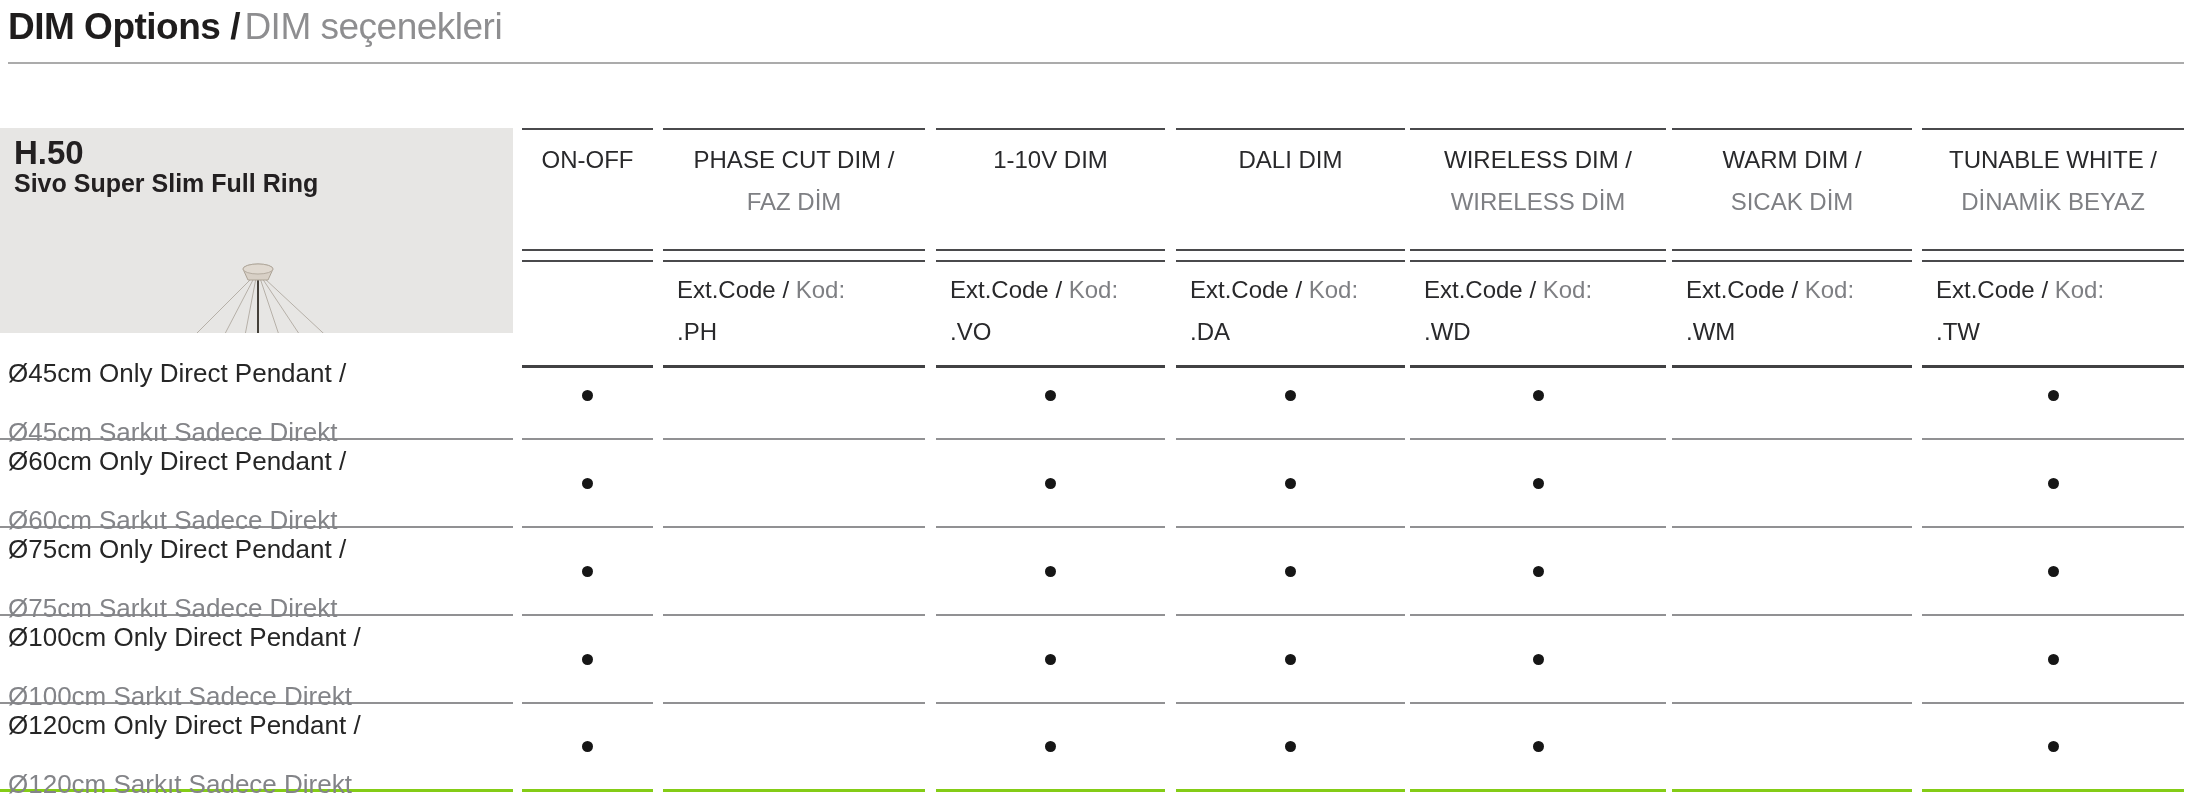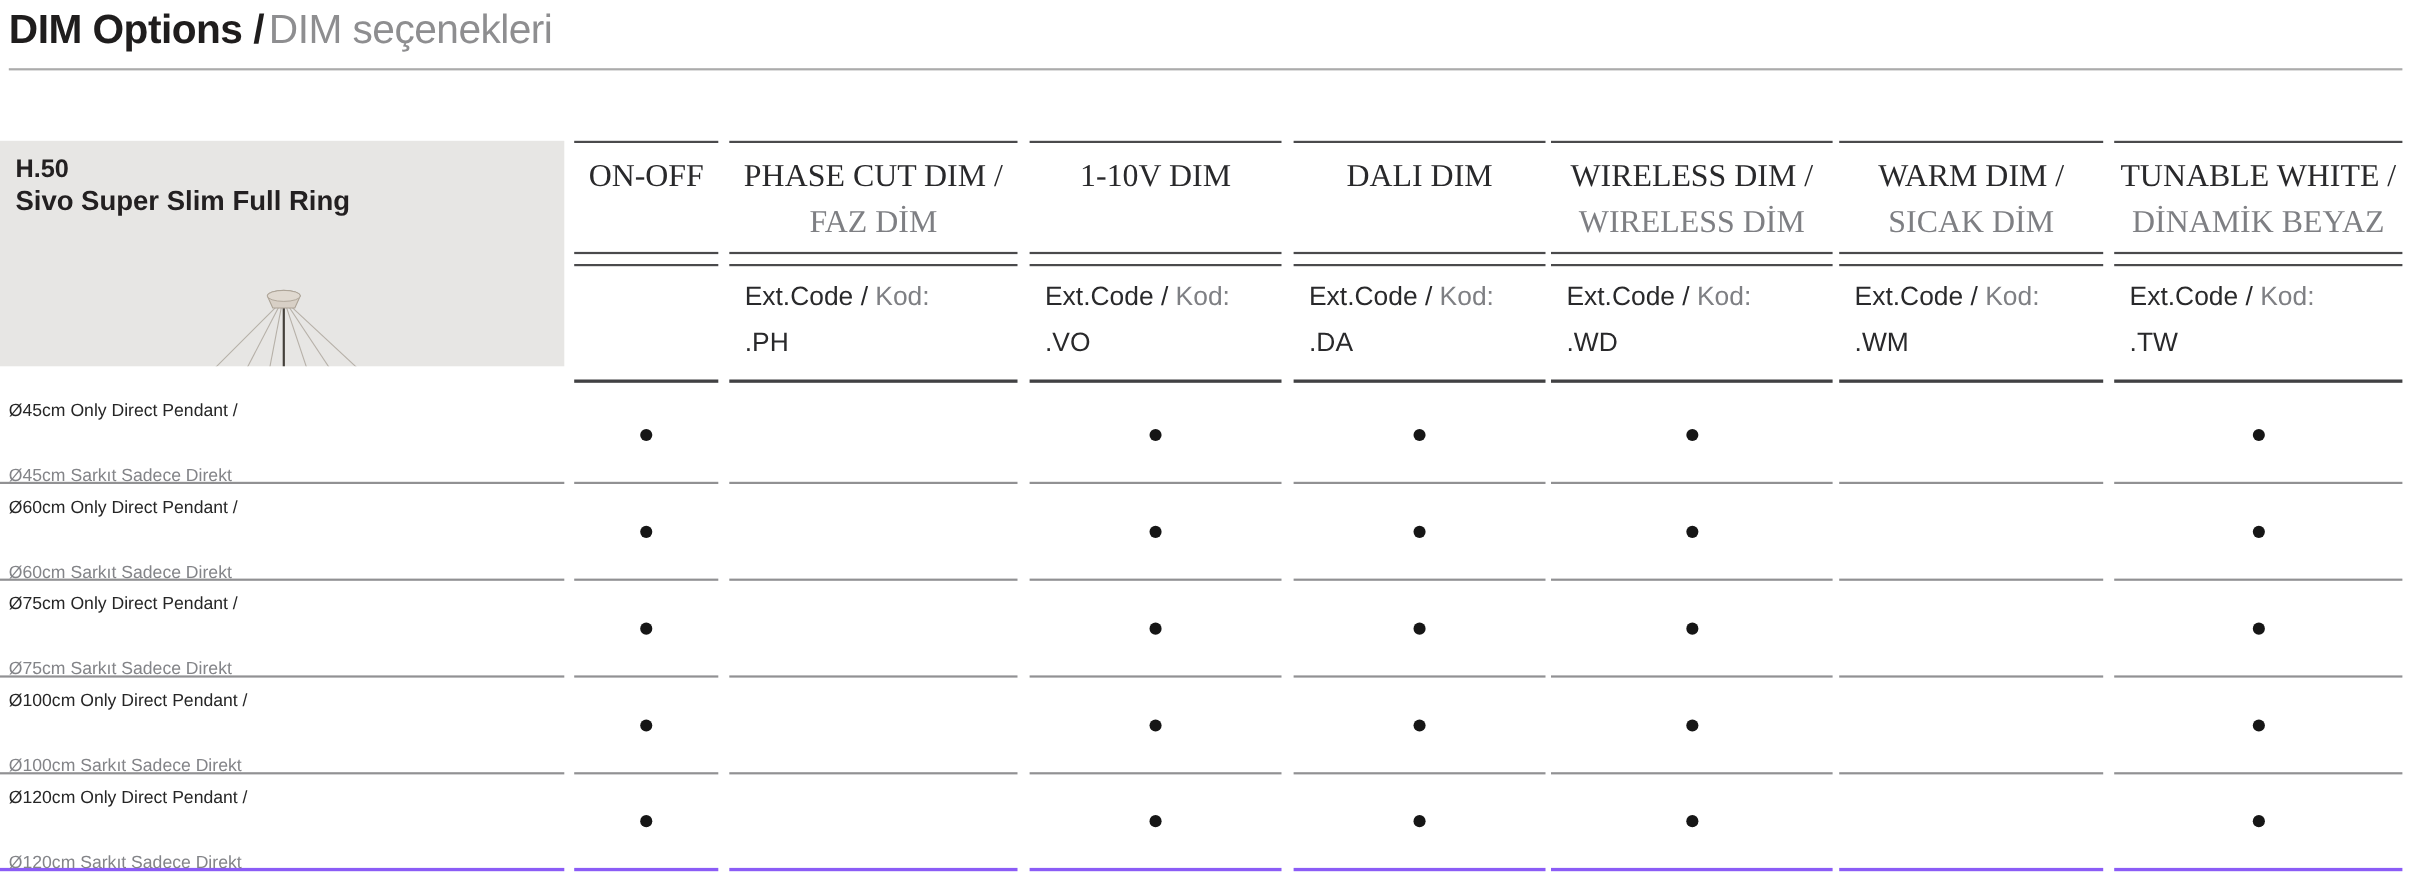--- a/index.html
+++ b/index.html
@@ -2,45 +2,45 @@
 <html><head>
 <meta charset="utf-8">
 <style>
   html,body{margin:0;padding:0;background:#ffffff;}
   body{width:2200px;height:804px;font-family:"Liberation Sans",sans-serif;overflow:hidden;}
   .title-bar{margin:0 16px 0 8px;padding-top:6px;height:56px;border-bottom:2px solid #ababab;white-space:nowrap;}
   .title-en{font-size:37px;font-weight:bold;color:#1f1d1d;letter-spacing:-0.5px;}
   .title-tr{font-size:37px;color:#8e8e90;letter-spacing:-0.5px;}
   .top-section{display:flex;margin-top:64px;height:224px;align-items:flex-start;}
   .img-block{width:513px;height:205px;background:#e7e6e4;position:relative;flex:0 0 auto;}
-  .product-code{position:absolute;left:14px;top:10px;font-size:23px;font-weight:bold;color:#232021;line-height:30px;}
+  .product-code{position:absolute;left:14px;top:10px;font-size:33px;font-weight:bold;color:#232021;line-height:30px;}
   .product-name{position:absolute;left:14px;top:40px;font-size:25px;font-weight:bold;color:#232021;line-height:30px;}
   .pendant-svg{position:absolute;left:0;top:0;}
   .col-stack{display:flex;flex-direction:column;flex:0 0 auto;box-sizing:border-box;}
   .wc0{margin-left:9px;width:131px;}
   .wc1{margin-left:10px;width:262px;}
   .wc2{margin-left:11px;width:229px;}
   .wc3{margin-left:11px;width:229px;}
   .wc4{margin-left:5px;width:256px;}
   .wc5{margin-left:6px;width:240px;}
   .wc6{margin-left:10px;width:262px;}
-  .hdr{height:101px;border-top:2px solid #4a4a4c;box-sizing:border-box;text-align:center;padding-top:16px;font-size:29px;font-family:Liberation Serif, serif;}
+  .hdr{height:121px;border-top:2px solid #4a4a4c;box-sizing:border-box;text-align:center;padding-top:16px;font-size:24px;}
   .hdr .en{color:#29292b;line-height:28px;}
   .hdr .tr{color:#7e7f83;line-height:28px;margin-top:14px;}
   .dbl{height:13px;border-top:2px solid #4a4a4c;border-bottom:2px solid #4a4a4c;box-sizing:border-box;}
   .ext{height:106px;border-bottom:3px solid #414143;box-sizing:border-box;padding:14px 0 0 14px;font-size:24px;}
   .ext .en{color:#29292b;}
   .ext .tr{color:#7e7f83;}
   .ext .code{margin-top:14px;color:#29292b;}
   .row{display:flex;height:88px;}
-  .row .label{width:513px;flex:0 0 auto;box-sizing:border-box;padding:6px 0 0 8px;font-size:16px;line-height:31px;border-bottom:2px solid #919193;}
+  .row .label{width:513px;flex:0 0 auto;box-sizing:border-box;padding:6px 0 0 8px;font-size:26px;line-height:31px;border-bottom:2px solid #919193;}
   .row .label .en{color:#262626;}
   .row .label .tr{color:#838488;margin-top:28px;}
   .row .cell{box-sizing:border-box;border-bottom:2px solid #919193;display:flex;align-items:center;justify-content:center;}
-  .row.last .label,.row.last .cell{border-bottom:3px solid #8b5cf6;}
+  .row.last .label,.row.last .cell{border-bottom:3px solid #84cc16;}
   .dot{width:11px;height:11px;border-radius:50%;background:#161616;}
 </style>
 </head>
 <body>
 
 <div class="title-bar">
   <span class="title-en">DIM Options /</span>
   <span class="title-tr">DIM seçenekleri</span>
 </div>
 

